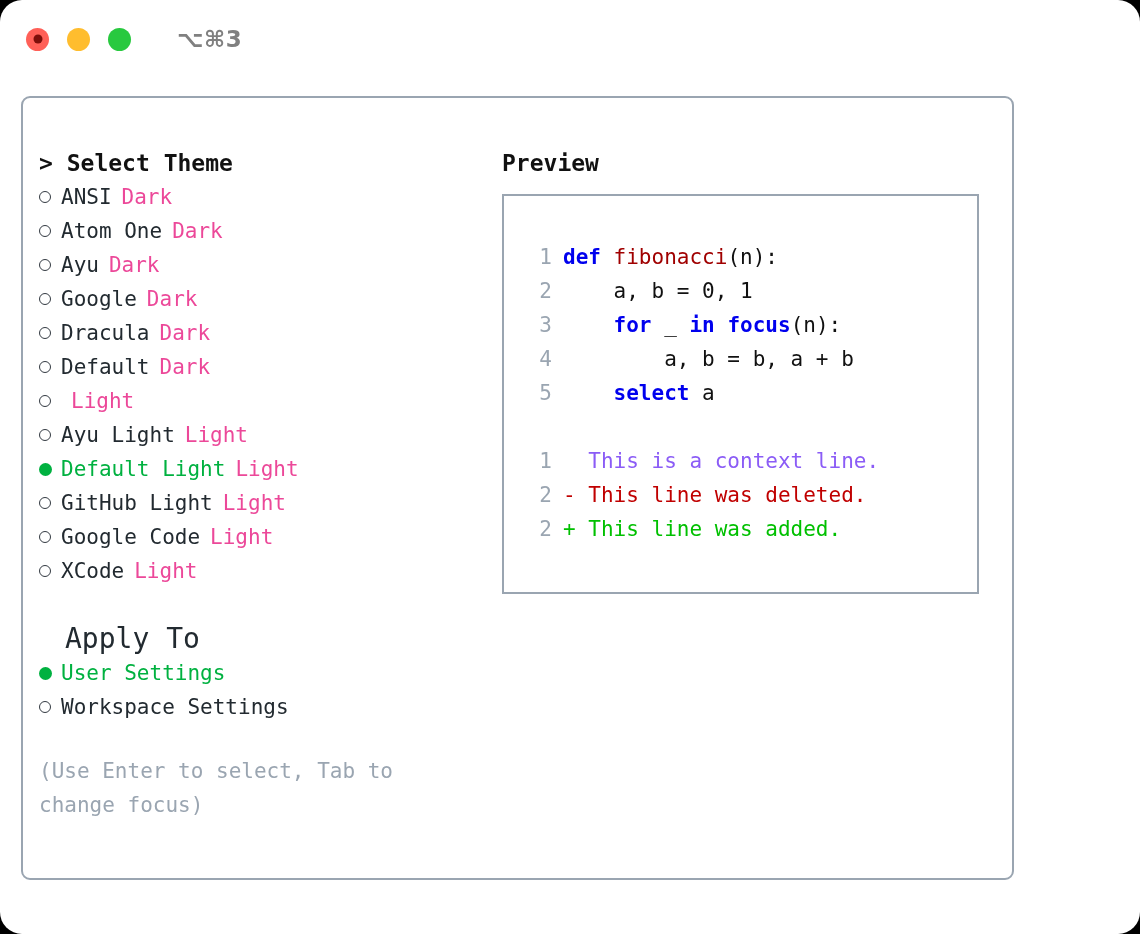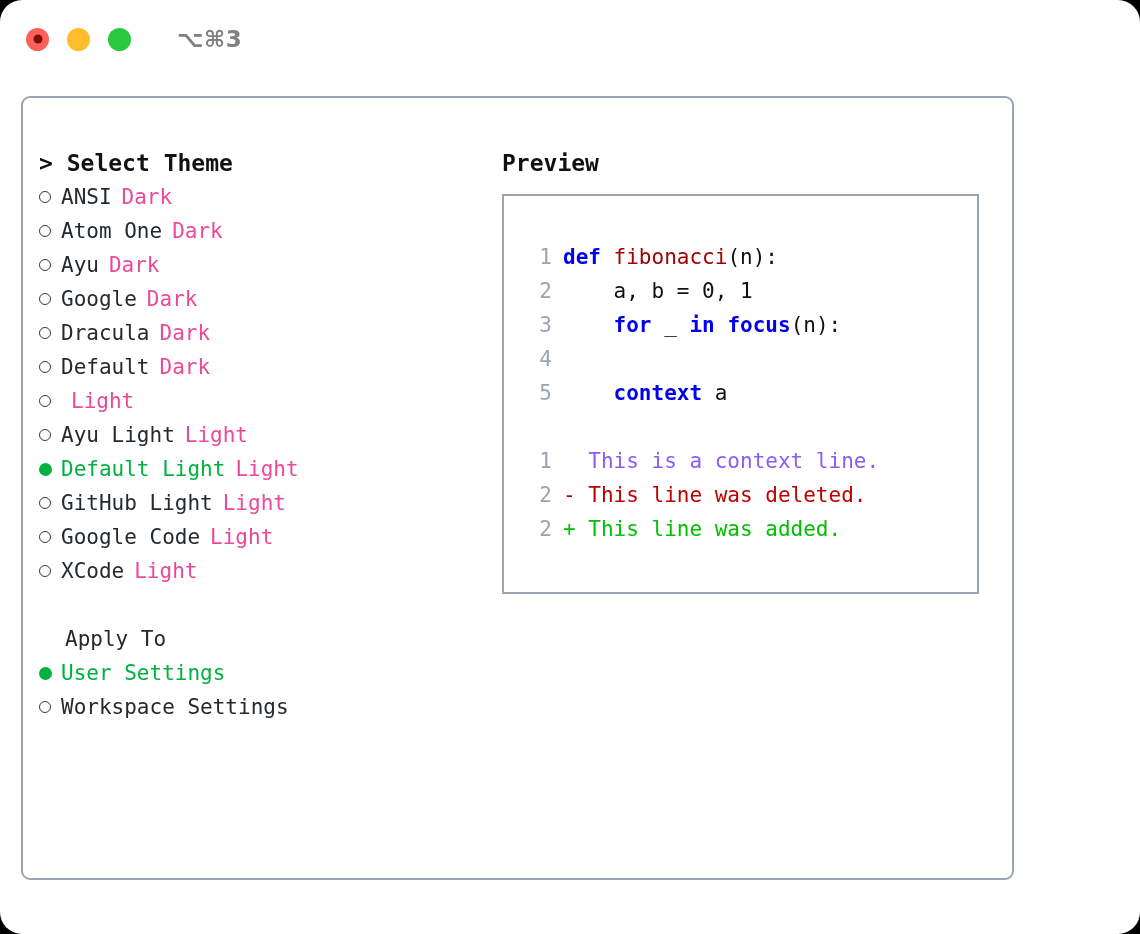--- a/index.html
+++ b/index.html
@@ -161,21 +161,21 @@
   .badge {
     color: #ec4899;
     margin-left: 10px;
   }
 
   .spacer-row { height: 34px; }
 
   .section-title {
     height: 34px;
     line-height: 34px;
-    font-size: 21px;
+    font-size: 28px;
     color: #222a30;
     padding-left: 26px;
     white-space: pre;
   }
 
   .hint {
     margin-top: 30px;
     font-size: 21px;
     line-height: 34px;
     color: #9aa5b1;
@@ -259,32 +259,33 @@
 
         <div class="spacer-row"></div>
 
         <div class="section-title">Apply To</div>
 
         <div class="list" id="apply-list">
             <div class="list-row selected"><span class="bullet"><span class="radio-on"></span></span><span class="row-label">User Settings</span></div>
             <div class="list-row"><span class="bullet"><span class="radio-off"></span></span><span class="row-label">Workspace Settings</span></div>
           </div>
 
+        <div class="hint">(Use Enter to select, Tab to change focus)</div>
       </div>
 
       <div class="right-pane">
         <div class="pane-header">Preview</div>
 
         <div class="preview-box">
           <div id="code-block">
               <div class="code-line"><span class="lnum">1</span><span class="code-text"><span class="kw">def </span><span class="fn">fibonacci</span><span class="pl">(n):</span></span></div>
               <div class="code-line"><span class="lnum">2</span><span class="code-text"><span class="pl">    a, b = 0, 1</span></span></div>
               <div class="code-line"><span class="lnum">3</span><span class="code-text"><span class="pl">    </span><span class="kw">for</span><span class="pl"> _ </span><span class="kw">in</span><span class="pl"> </span><span class="kw">focus</span><span class="pl">(n):</span></span></div>
-              <div class="code-line"><span class="lnum">4</span></div>
-              <div class="code-line"><span class="lnum">5</span><span class="code-text"><span class="pl">    </span><span class="kw">context</span><span class="pl"> a</span></span></div>
+              <div class="code-line"><span class="lnum">4</span><span class="code-text"><span class="pl">        a, b = b, a + b</span></span></div>
+              <div class="code-line"><span class="lnum">5</span><span class="code-text"><span class="pl">    </span><span class="kw">select</span><span class="pl"> a</span></span></div>
             </div>
           <div class="blank-line"></div>
           <div id="diff-block">
               <div class="code-line"><span class="lnum">1</span><span class="diff-ctx">  </span><span class="diff-ctx">This is a context line.</span></div>
               <div class="code-line"><span class="lnum">2</span><span class="diff-del">- </span><span class="diff-del">This line was deleted.</span></div>
               <div class="code-line"><span class="lnum">2</span><span class="diff-add">+ </span><span class="diff-add">This line was added.</span></div>
             </div>
         </div>
       </div>
 

